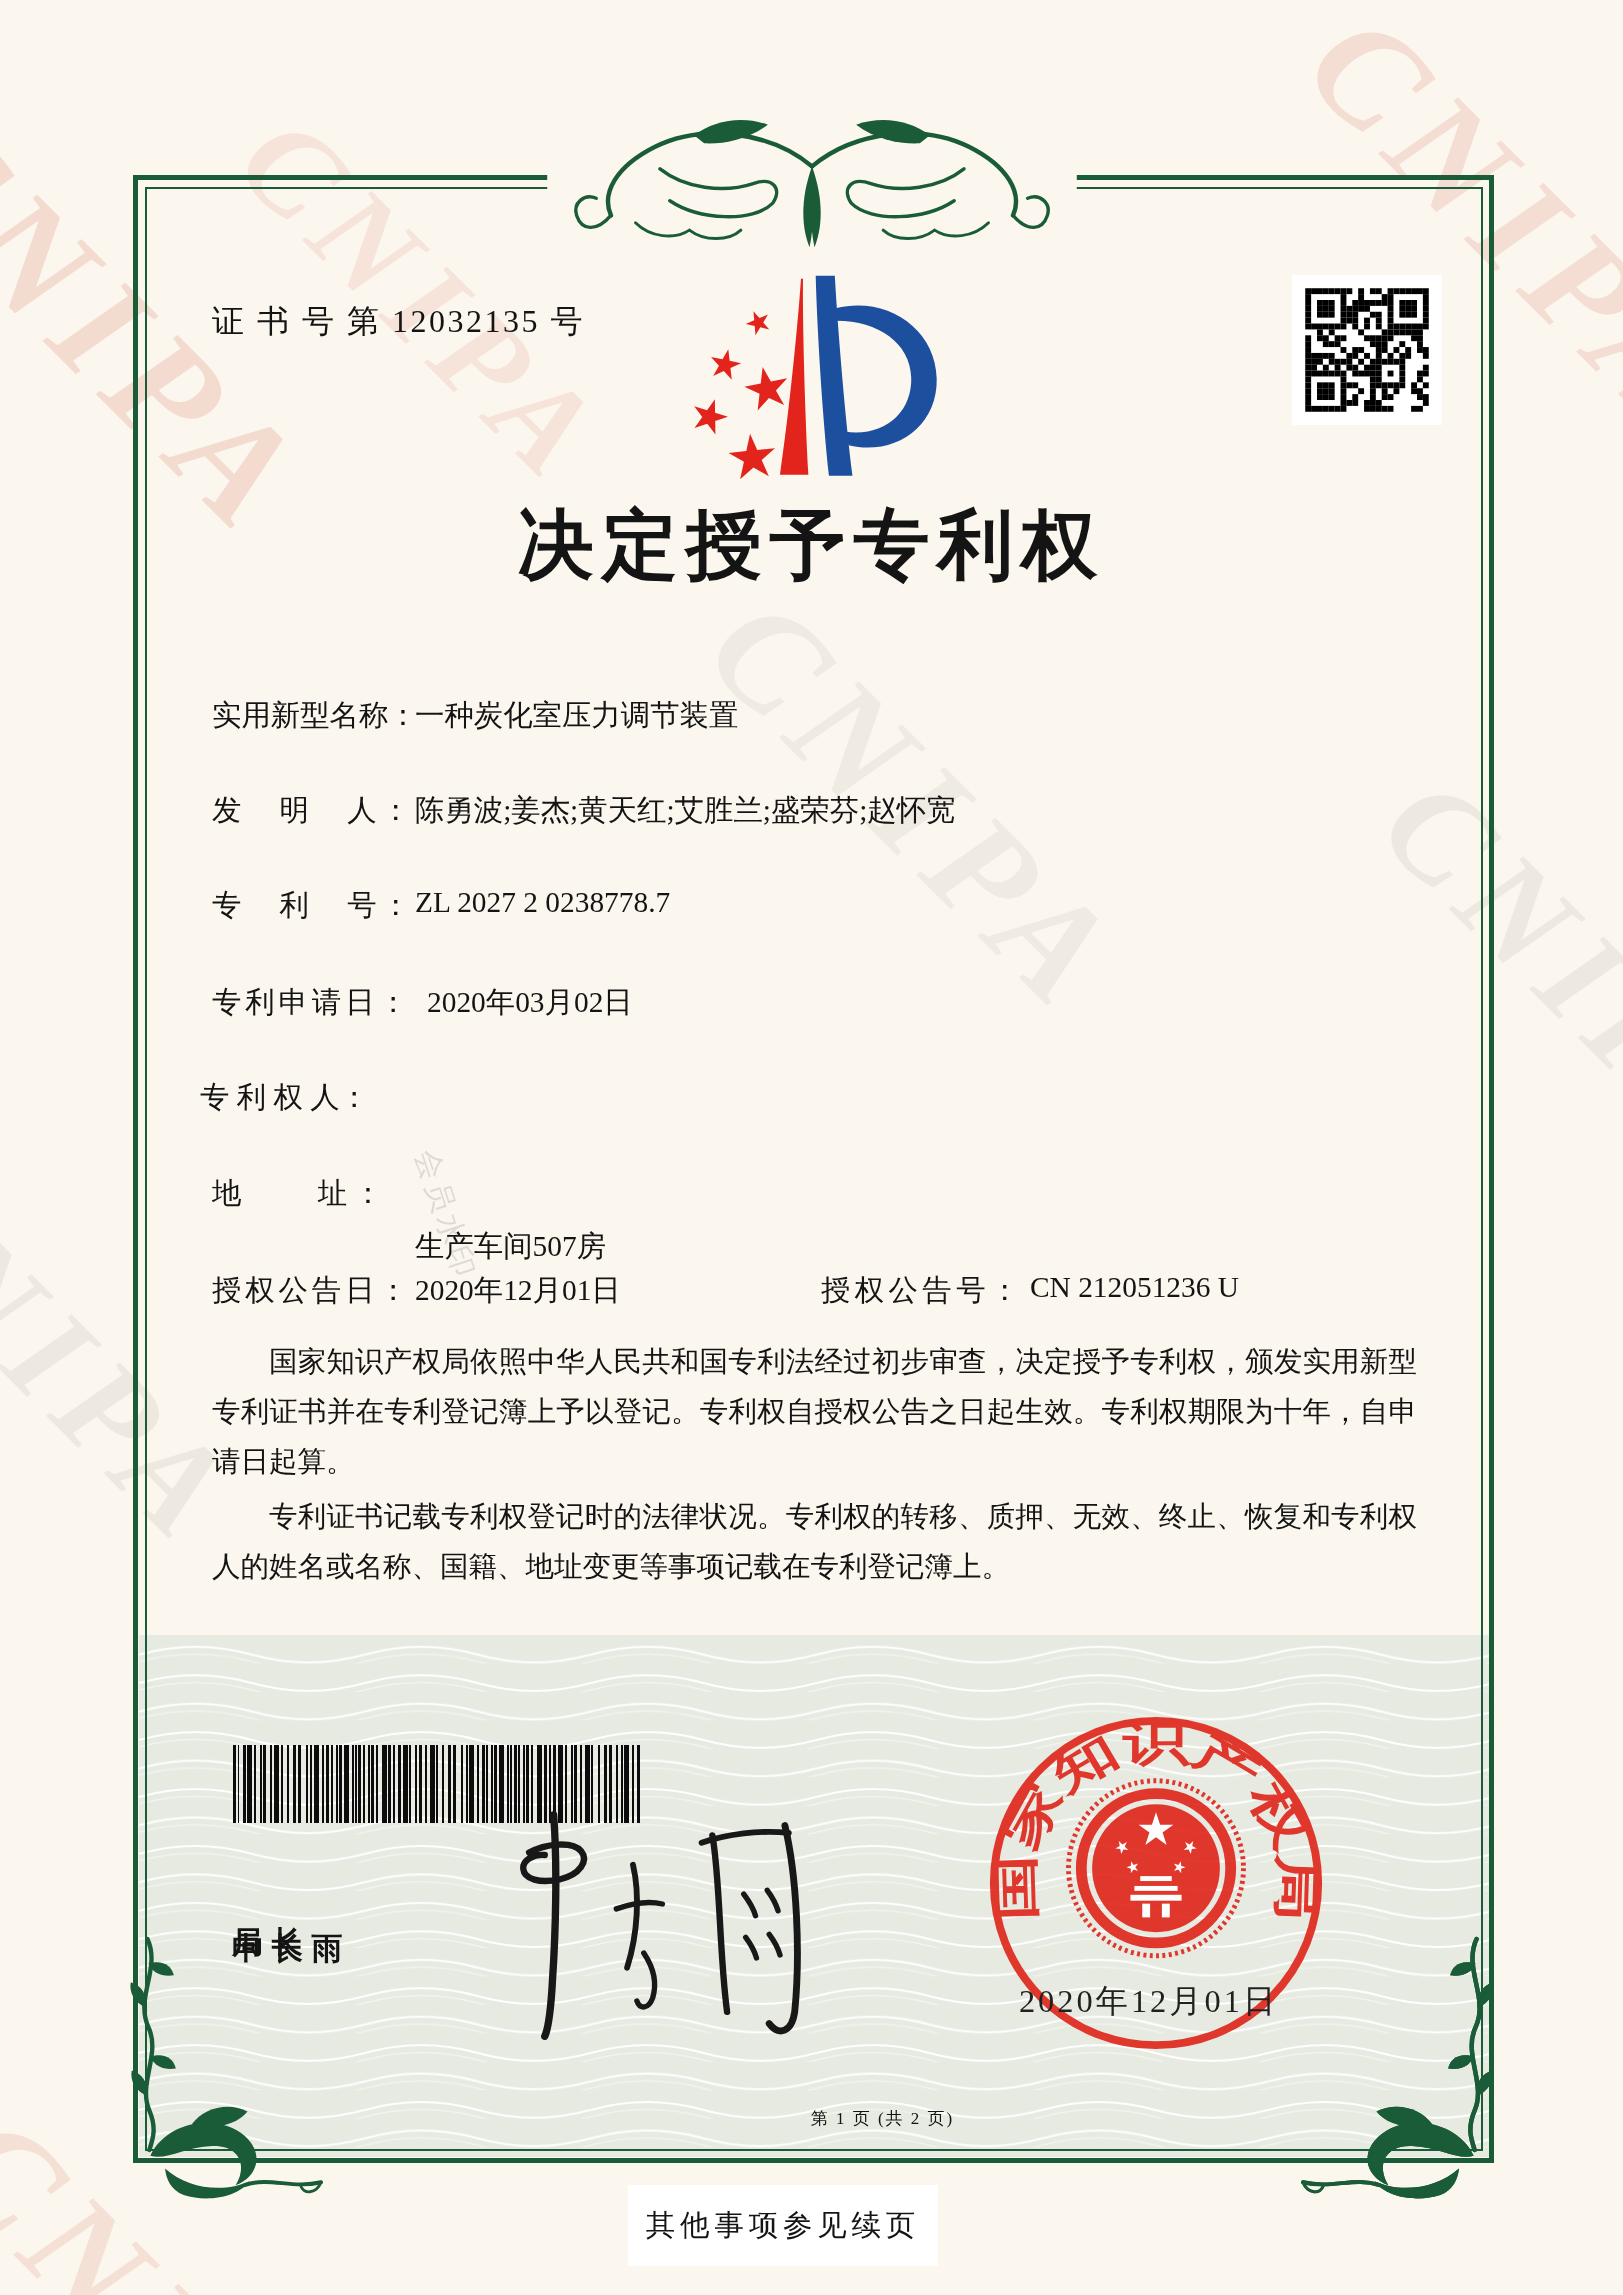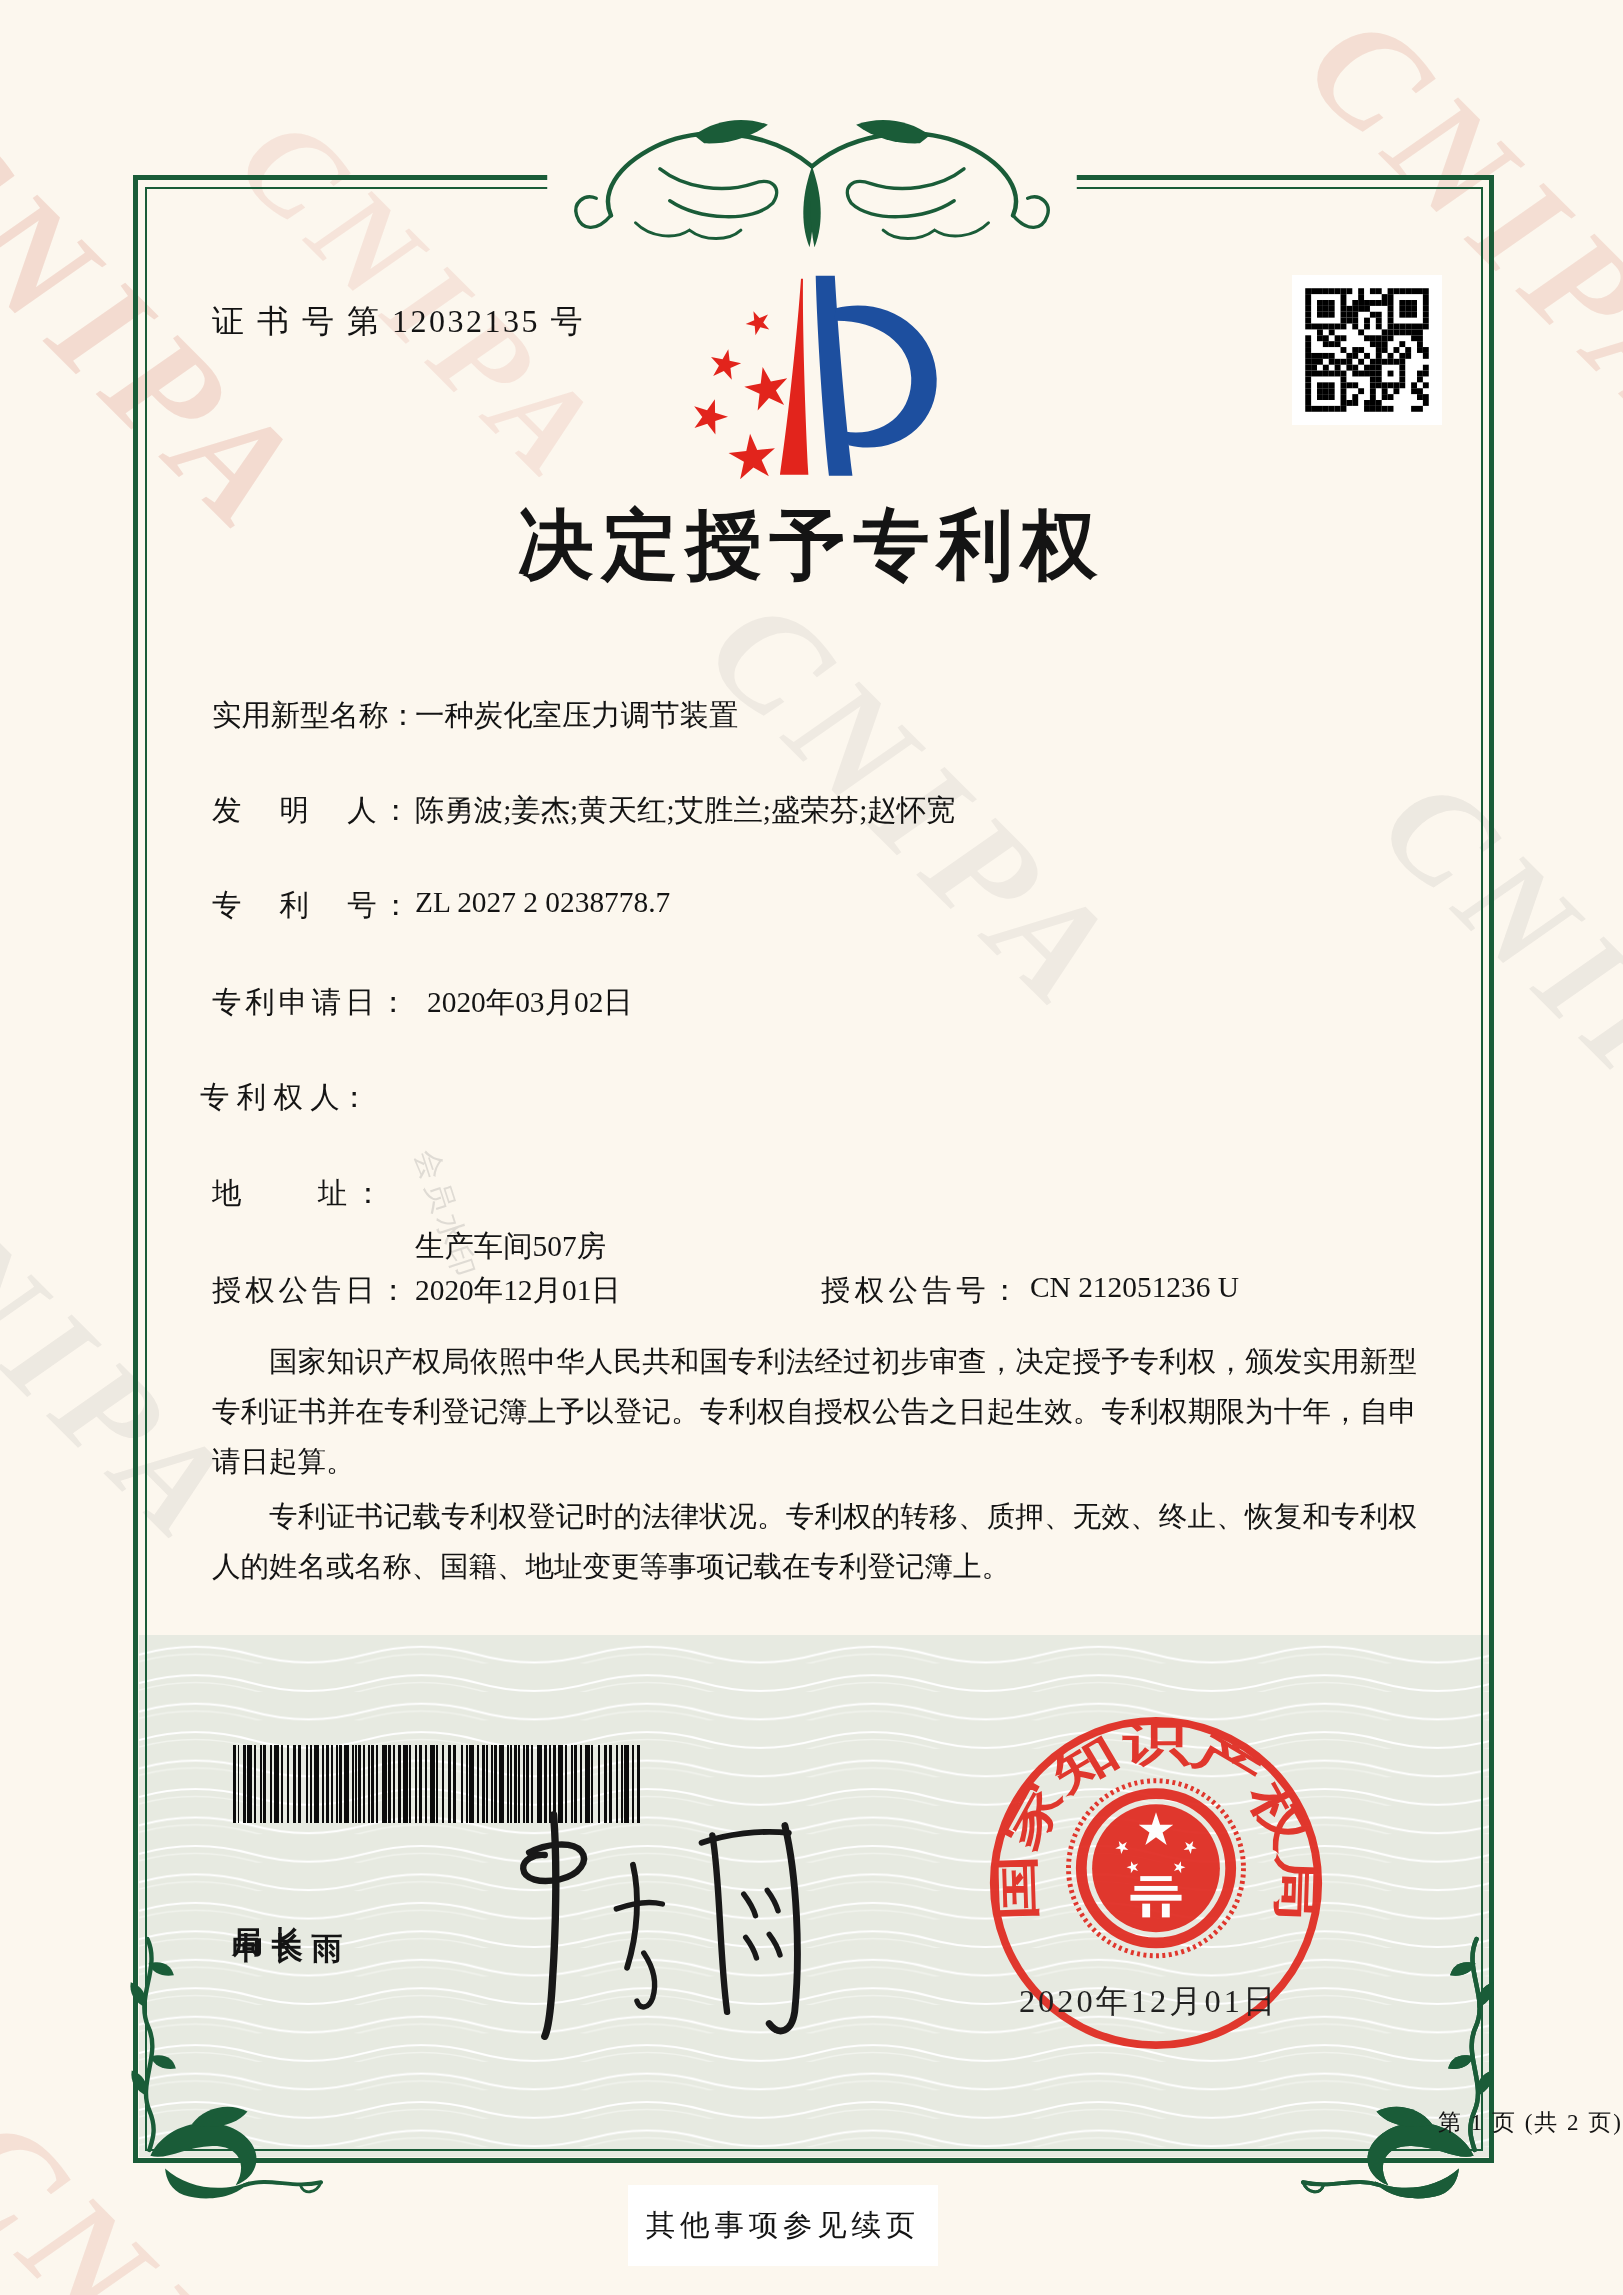--- a/index.html
+++ b/index.html
@@ -31,21 +31,21 @@
   .p1{top:1337px}.p2{top:1492px}
   
   .barcode{position:absolute;left:233px;top:1745px;width:410px;height:78px}
   .barcode div{position:absolute;top:0;height:100%;background:#0c0c0c}
   
   .dirlab{position:absolute;left:232px;font-size:31px;font-weight:700;letter-spacing:8.8px;
           font-family:"Liberation Sans","DejaVu Sans",sans-serif;white-space:nowrap}
   .sig{position:absolute;left:471px;top:1806px}
   .seal{position:absolute;left:984px;top:1711px;opacity:.93}
   
-  .pageinfo{position:absolute;left:142px;top:2107px;width:1481px;text-align:right;font-size:23px;letter-spacing:2px}
+  .pageinfo{position:absolute;left:142px;top:2107px;width:1481px;text-align:center;font-size:17px;letter-spacing:2px}
   .cont{position:absolute;left:628px;top:2185px;width:310px;height:81px;background:#ffffff;
         display:flex;align-items:center;justify-content:center;font-size:29.4px;letter-spacing:4.9px;white-space:nowrap}
 </style>
 </head>
 <body>
 
 <div class="page">
 
   <div class="wm" style="left:-29.4px;top:74px;font-size:152px;color:rgba(226,164,150,.33)">CNIPA</div>
   <div class="wm" style="left:314px;top:88px;font-size:128px;color:rgba(226,164,150,.22)">CNIPA</div>

